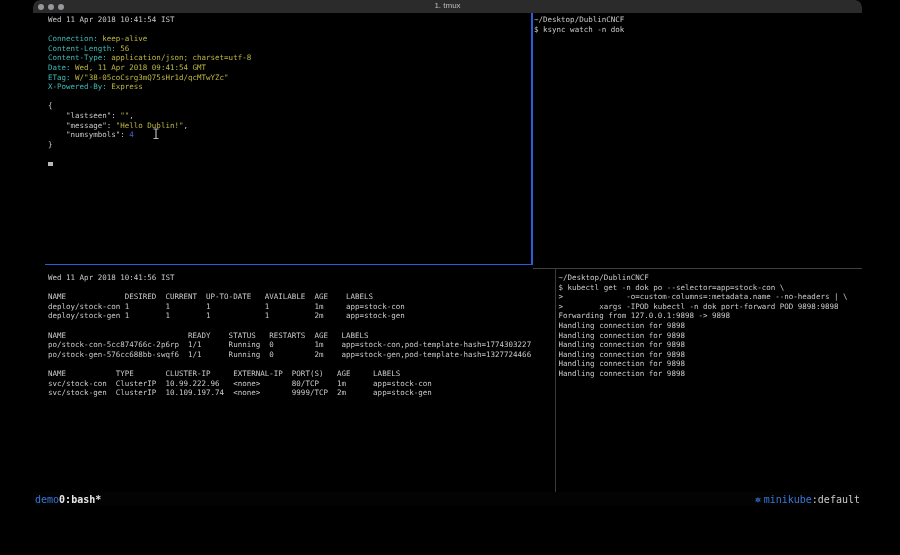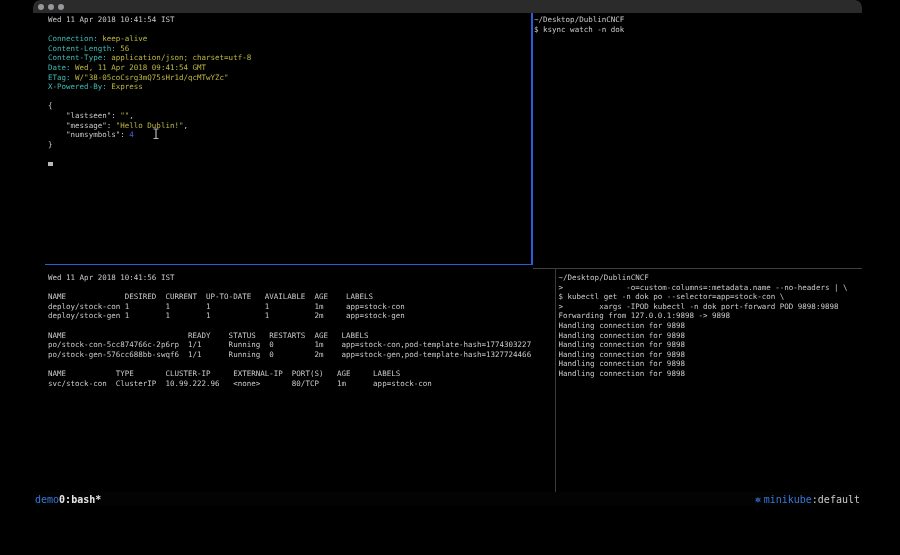--- a/index.html
+++ b/index.html
@@ -48,20 +48,21 @@
 <body>
 
 <div class="window">
 
   <div class="titlebar">
     <div class="lights">
       <span class="light"></span>
       <span class="light"></span>
       <span class="light"></span>
     </div>
+    <div class="wtitle">1. tmux</div>
   </div>
 
   <div class="term">
 
     <div class="pane pane-tl">
       <div class="tl">Wed 11 Apr 2018 10:41:54 IST</div>
       <div>
           <div class="tl"></div>
           <div class="tl"><span class="c-cyan">Connection:</span><span> </span><span class="c-yellow">keep-alive</span></div>
           <div class="tl"><span class="c-cyan">Content-Length:</span><span> </span><span class="c-yellow">56</span></div>
@@ -97,30 +98,31 @@
           <div class="tl">NAME             DESIRED  CURRENT  UP-TO-DATE   AVAILABLE  AGE    LABELS</div>
           <div class="tl">deploy/stock-con 1        1        1            1          1m     app=stock-con</div>
           <div class="tl">deploy/stock-gen 1        1        1            1          2m     app=stock-gen</div>
           <div class="tl"></div>
           <div class="tl">NAME                           READY    STATUS   RESTARTS  AGE   LABELS</div>
           <div class="tl">po/stock-con-5cc874766c-2p6rp  1/1      Running  0         1m    app=stock-con,pod-template-hash=1774303227</div>
           <div class="tl">po/stock-gen-576cc688bb-swqf6  1/1      Running  0         2m    app=stock-gen,pod-template-hash=1327724466</div>
           <div class="tl"></div>
           <div class="tl">NAME           TYPE       CLUSTER-IP     EXTERNAL-IP  PORT(S)   AGE     LABELS</div>
           <div class="tl">svc/stock-con  ClusterIP  10.99.222.96   &lt;none&gt;       80/TCP    1m      app=stock-con</div>
+          <div class="tl">svc/stock-gen  ClusterIP  10.109.197.74  &lt;none&gt;       9999/TCP  2m      app=stock-gen</div>
         </div>
     </div>
 
     <div class="vdiv-bottom"></div>
 
     <div class="pane pane-br">
       <div class="tl">~/Desktop/DublinCNCF</div>
       <div>
+          <div class="tl">$ kubectl get -n dok po --selector=app=stock-con \</div>
           <div class="tl">&gt;              -o=custom-columns=:metadata.name --no-headers | \</div>
-          <div class="tl">$ kubectl get -n dok po --selector=app=stock-con \</div>
           <div class="tl">&gt;        xargs -IPOD kubectl -n dok port-forward POD 9898:9898</div>
           <div class="tl">Forwarding from 127.0.0.1:9898 -&gt; 9898</div>
           <div class="tl">Handling connection for 9898</div>
           <div class="tl">Handling connection for 9898</div>
           <div class="tl">Handling connection for 9898</div>
           <div class="tl">Handling connection for 9898</div>
           <div class="tl">Handling connection for 9898</div>
           <div class="tl">Handling connection for 9898</div>
         </div>
     </div>

